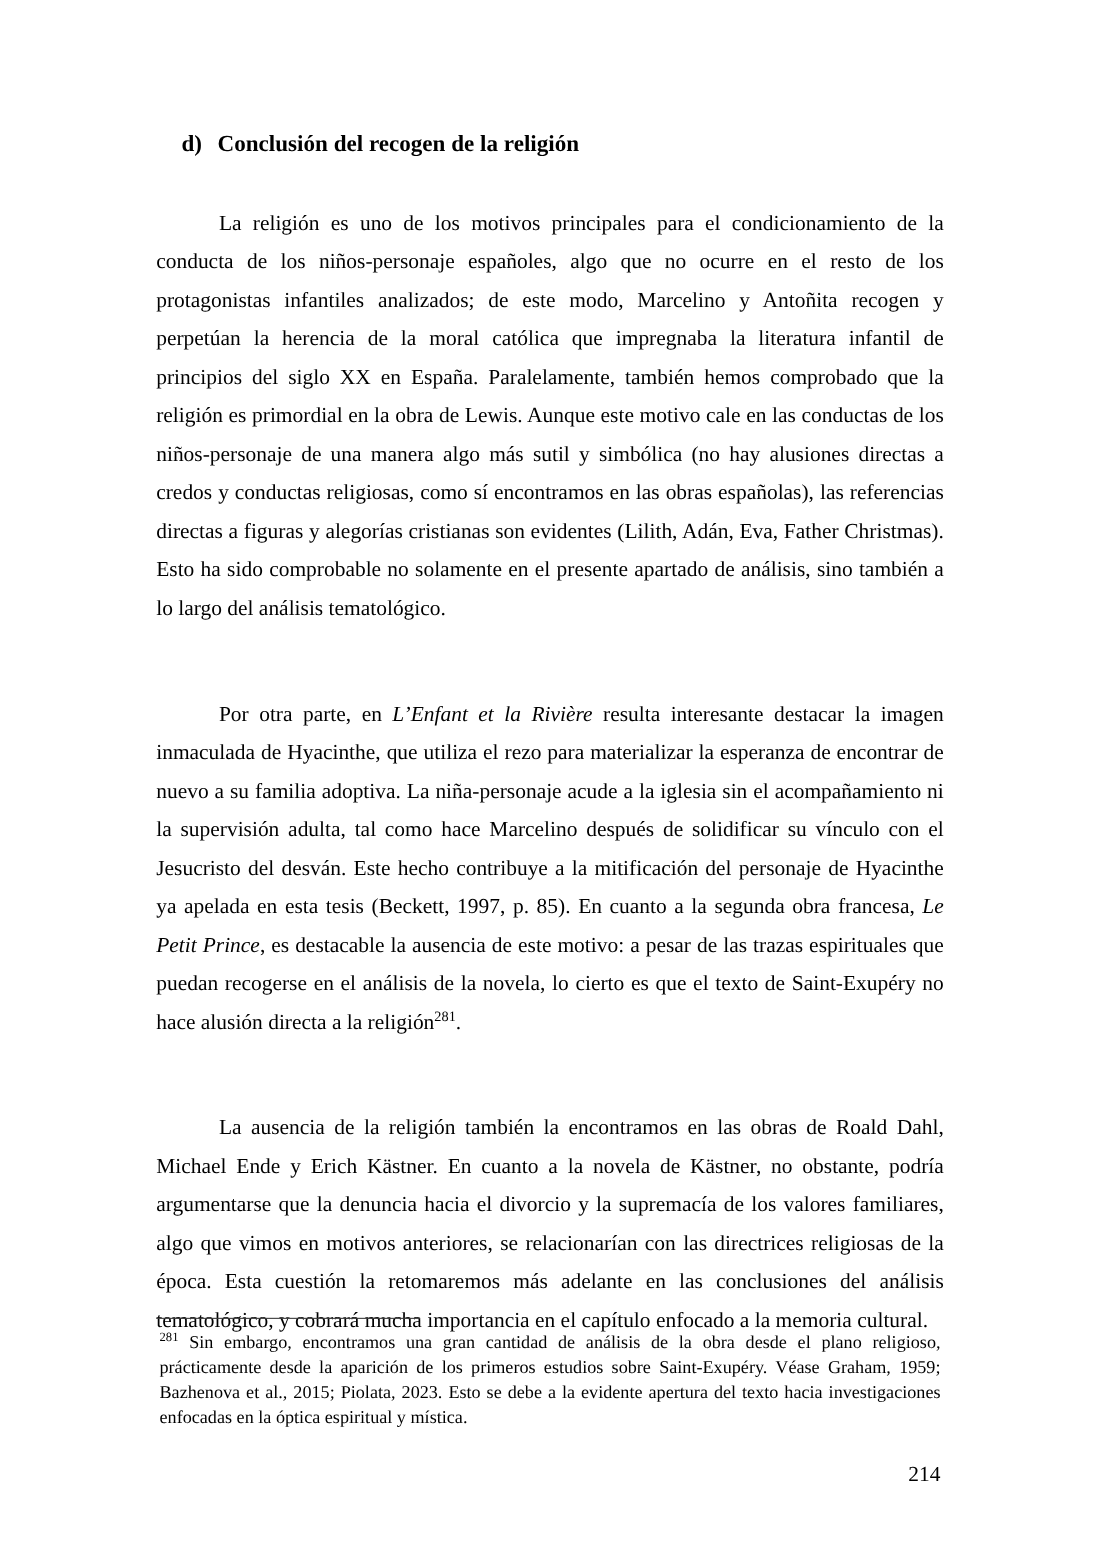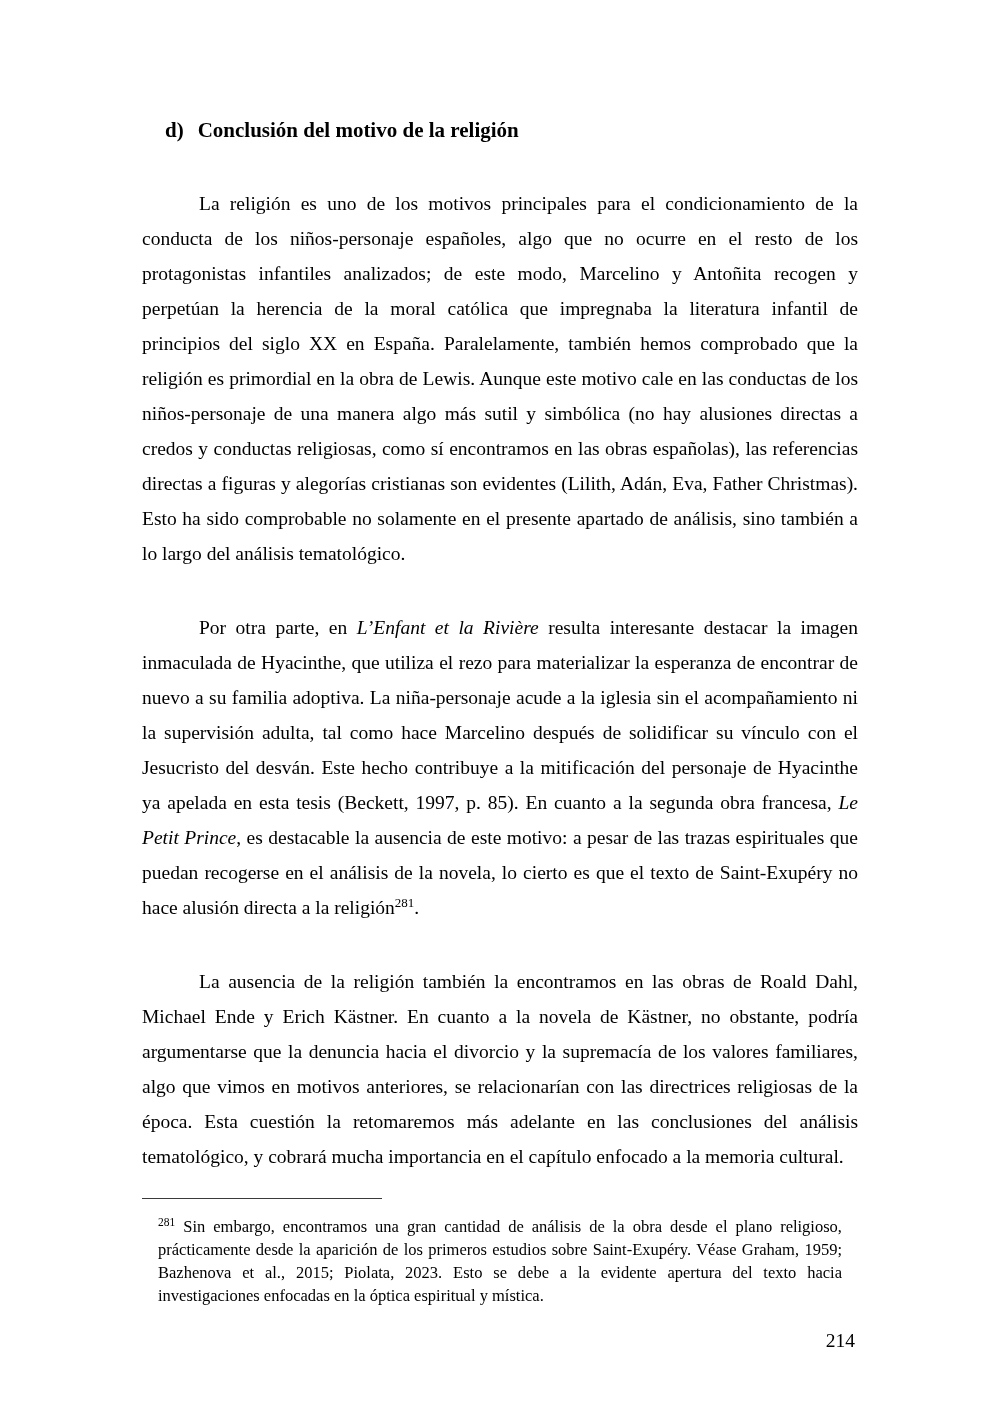--- a/index.html
+++ b/index.html
@@ -31,21 +31,21 @@
     gap: 14px;
   }
   .body-par {
     margin: 0;
     font-size: 19.5px;
     line-height: 35px;
     text-align: justify;
     text-indent: 57px;
   }
   .body-par + .body-par {
-    margin-top: 39px;
+    margin-top: 61px;
   }
   .work-title {
     font-style: italic;
   }
   sup.fn-ref {
     font-size: 13px;
     line-height: 0;
     vertical-align: 7px;
   }
   .footnote-block {
@@ -54,21 +54,21 @@
     right: 142px;
     top: 1198px;
   }
   .footnote-rule {
     width: 240px;
     height: 0;
     border-top: 1.6px solid #3a3a3a;
     margin-bottom: 9px;
   }
   .footnote {
-    margin: 16px;
+    margin: 3px;
     font-size: 16.5px;
     line-height: 23px;
     text-align: justify;
   }
   sup.fn-num {
     font-size: 11.5px;
     line-height: 0;
     vertical-align: 6px;
   }
   .page-number {
@@ -81,21 +81,21 @@
 </style>
 </head>
 <body>
 
 <div class="page">
 
   <div class="content">
 
     <h2 class="heading">
         <span>d)</span>
-        <span>Conclusión del motivo de la religión</span>
+        <span>Conclusión del recogen de la religión</span>
       </h2>
 
     <p class="body-par">La religión es uno de los motivos principales para el condicionamiento de la conducta de los niños-personaje españoles, algo que no ocurre en el resto de los protagonistas infantiles analizados; de este modo, Marcelino y Antoñita recogen y perpetúan la herencia de la moral católica que impregnaba la literatura infantil de principios del siglo XX en España. Paralelamente, también hemos comprobado que la religión es primordial en la obra de Lewis. Aunque este motivo cale en las conductas de los niños-personaje de una manera algo más sutil y simbólica (no hay alusiones directas a credos y conductas religiosas, como sí encontramos en las obras españolas), las referencias directas a figuras y alegorías cristianas son evidentes (Lilith, Adán, Eva, Father Christmas). Esto ha sido comprobable no solamente en el presente apartado de análisis, sino también a lo largo del análisis tematológico.</p>
 
     <p class="body-par"><span>Por otra parte, en </span><i class="work-title">L’Enfant et la Rivière</i><span> resulta interesante destacar la imagen inmaculada de Hyacinthe, que utiliza el rezo para materializar la esperanza de encontrar de nuevo a su familia adoptiva. La niña-personaje acude a la iglesia sin el acompañamiento ni la supervisión adulta, tal como hace Marcelino después de solidificar su vínculo con el Jesucristo del desván. Este hecho contribuye a la mitificación del personaje de Hyacinthe ya apelada en esta tesis (Beckett, 1997, p. 85). En cuanto a la segunda obra francesa, </span><i class="work-title">Le Petit Prince</i><span>, es destacable la ausencia de este motivo: a pesar de las trazas espirituales que puedan recogerse en el análisis de la novela, lo cierto es que el texto de Saint-Exupéry no hace alusión directa a la religión</span><sup class="fn-ref">281</sup><span>.</span></p>
 
     <p class="body-par">La ausencia de la religión también la encontramos en las obras de Roald Dahl, Michael Ende y Erich Kästner. En cuanto a la novela de Kästner, no obstante, podría argumentarse que la denuncia hacia el divorcio y la supremacía de los valores familiares, algo que vimos en motivos anteriores, se relacionarían con las directrices religiosas de la época. Esta cuestión la retomaremos más adelante en las conclusiones del análisis tematológico, y cobrará mucha importancia en el capítulo enfocado a la memoria cultural.</p>
 
   </div>
 

